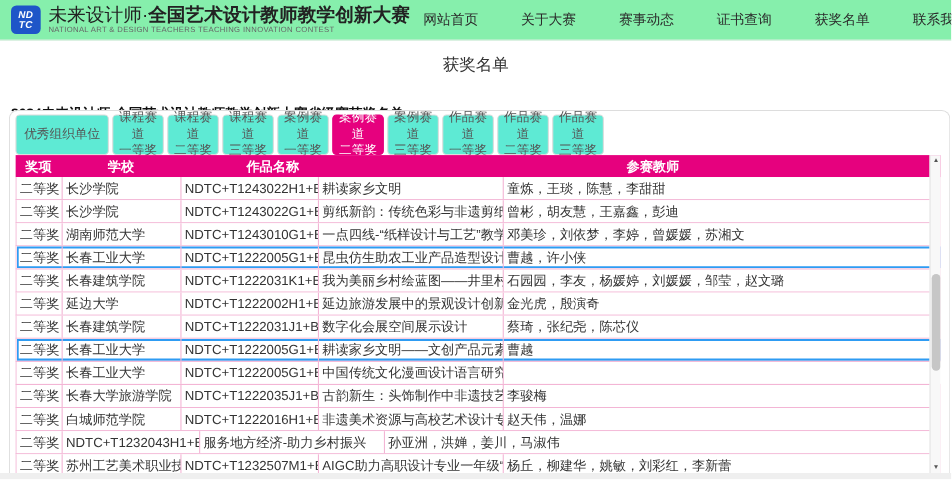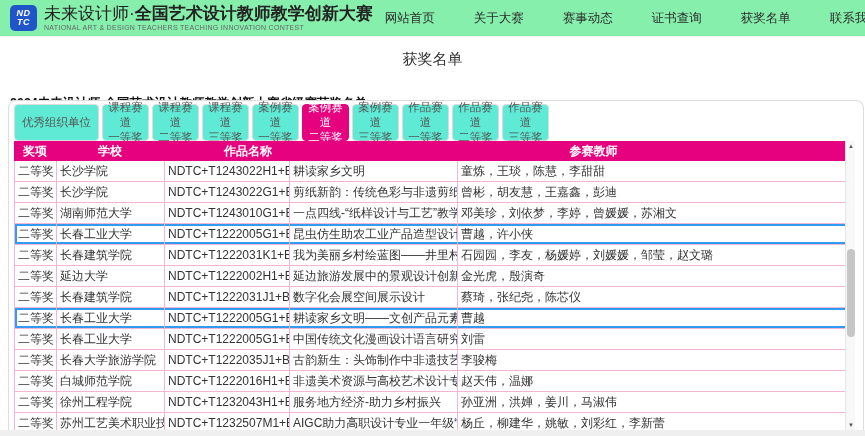--- a/index.html
+++ b/index.html
@@ -195,39 +195,37 @@
             <div class="cell c2">长春工业大学</div>
             <div class="cell c3">NDTC+T1222005G1+B3+005</div>
             <div class="cell c4">耕读家乡文明——文创产品元素挖掘与探索</div>
             <div class="cell c5">曹越</div>
           </div>
           <div class="t-row">
             <div class="cell c1">二等奖</div>
             <div class="cell c2">长春工业大学</div>
             <div class="cell c3">NDTC+T1222005G1+B3+001</div>
             <div class="cell c4">中国传统文化漫画设计语言研究案例</div>
-            <div class="cell c5">刘雷</div>
           </div>
           <div class="t-row">
             <div class="cell c1">二等奖</div>
             <div class="cell c2">长春大学旅游学院</div>
             <div class="cell c3">NDTC+T1222035J1+B3+001</div>
             <div class="cell c4">古韵新生：头饰制作中非遗技艺创新实践</div>
             <div class="cell c5">李骏梅</div>
           </div>
           <div class="t-row">
             <div class="cell c1">二等奖</div>
             <div class="cell c2">白城师范学院</div>
             <div class="cell c3">NDTC+T1222016H1+B4+001</div>
             <div class="cell c4">非遗美术资源与高校艺术设计专业产教融合</div>
             <div class="cell c5">赵天伟，温娜</div>
           </div>
           <div class="t-row">
             <div class="cell c1">二等奖</div>
-            <div class="cell c2">徐州工程学院</div>
             <div class="cell c3">NDTC+T1232043H1+B1+001</div>
             <div class="cell c4">服务地方经济-助力乡村振兴</div>
             <div class="cell c5">孙亚洲，洪婵，姜川，马淑伟</div>
           </div>
           <div class="t-row">
             <div class="cell c1">二等奖</div>
             <div class="cell c2">苏州工艺美术职业技术学院</div>
             <div class="cell c3">NDTC+T1232507M1+B2+001</div>
             <div class="cell c4">AIGC助力高职设计专业一年级“以赛促学</div>
             <div class="cell c5">杨丘，柳建华，姚敏，刘彩红，李新蕾</div>

